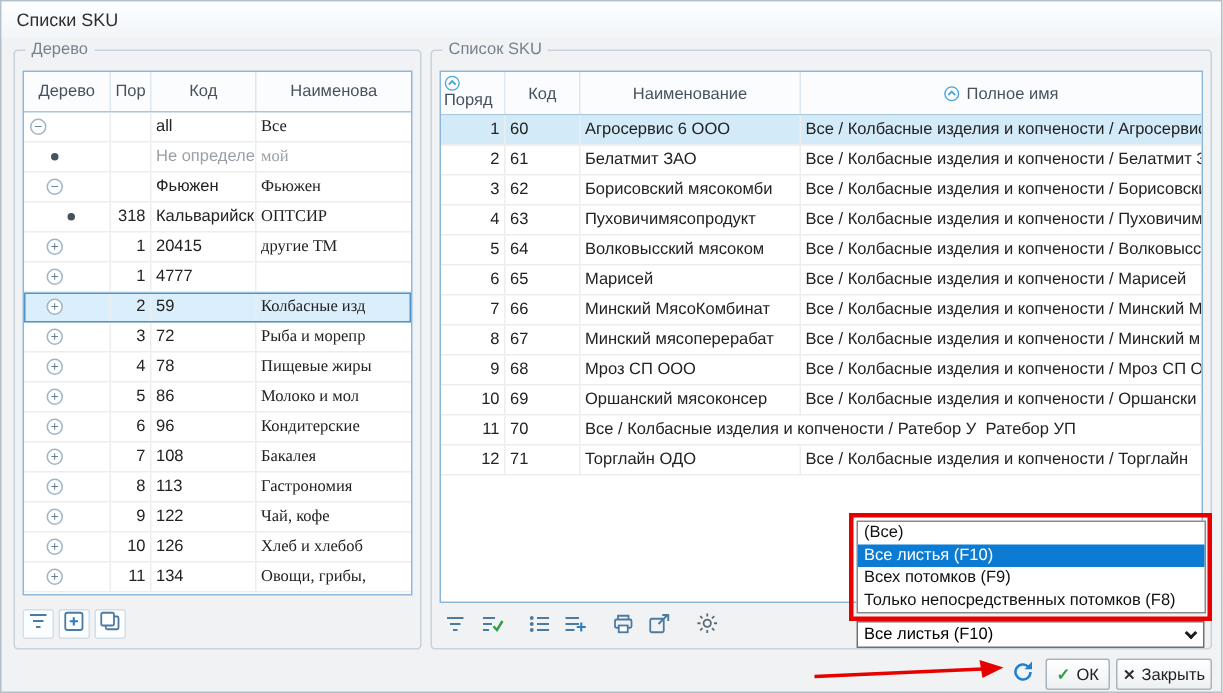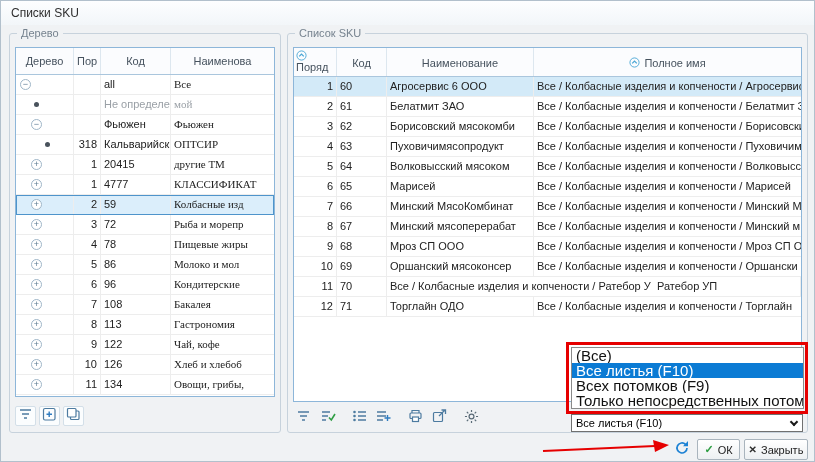--- a/index.html
+++ b/index.html
@@ -70,21 +70,21 @@
   .tb-right { left:5px; top:374px; }
   .tbtn { width:21px; height:20px; border:1px solid #d3dfe8; background:#fbfdfe;
           border-radius:2px; margin-right:3px; display:flex; align-items:center;
           justify-content:center; }
   .tbtn.flat { border-color:transparent; background:transparent; }
   .tb-gap { width:8px; }
 
   .sorticon { display:inline-block; line-height:0; }
 
   .dd-list { position:absolute; left:570px; top:346px; width:233px; background:#fff;
-             border:1px solid #8a8a8a; font-size:15px; z-index:5; }
+             border:1px solid #8a8a8a; font-size:11px; z-index:5; }
   .dd-opt { height:15px; line-height:15px; padding:0 4px; white-space:nowrap; overflow:hidden; color:#111; }
   .dd-opt.sel { background:#0b7bd4; color:#fff; }
   .red-rect { position:absolute; left:565px; top:341px; width:242px; height:72px;
               border:3px solid #e60000; z-index:6; pointer-events:none; }
 
   .combo { position:absolute; left:570px; top:413px; width:232px; height:18px;
            background:#fff; border:1px solid #707070; font-size:11px; z-index:4; }
   .combo-text { display:block; line-height:16px; padding:0 16px 0 4px; overflow:hidden; white-space:nowrap; }
   .combo-arrow { position:absolute; right:5px; top:4px; width:6px; height:6px;
                  border-right:2px solid #1a1a1a; border-bottom:2px solid #1a1a1a;
@@ -173,21 +173,20 @@
             <div class="cell c-lname">другие ТМ</div>
           </div>
 
           <div class="lrow">
             <div class="cell c-ltree">
               <span class="indent" style="width: 13px;"></span>
               <span class="ticon icon-plus"></span>
             </div>
             <div class="cell c-lpor">1</div>
             <div class="cell c-lkod">4777</div>
-            <div class="cell c-lname">КЛАССИФИКАТ</div>
           </div>
 
           <div class="lrow selected">
             <div class="cell c-ltree">
               <span class="indent" style="width: 13px;"></span>
               <span class="ticon icon-plus"></span>
             </div>
             <div class="cell c-lpor">2</div>
             <div class="cell c-lkod">59</div>
             <div class="cell c-lname">Колбасные изд</div>

